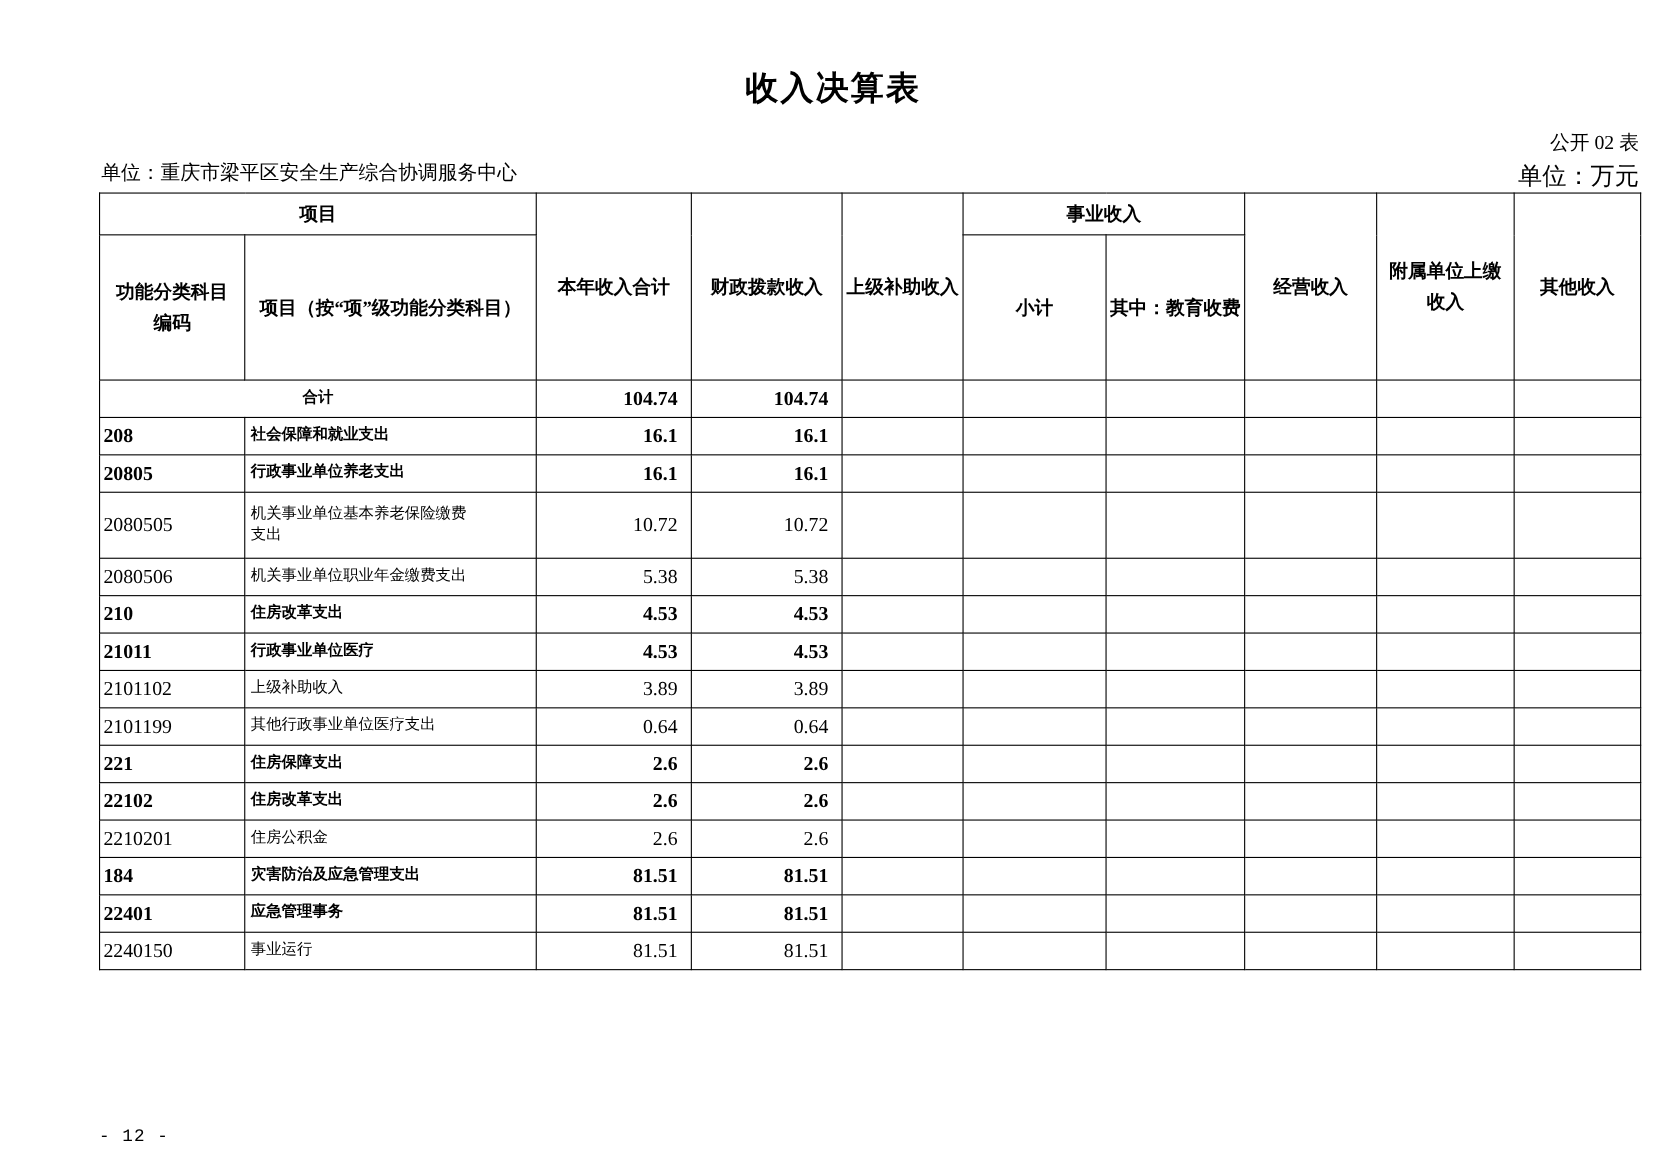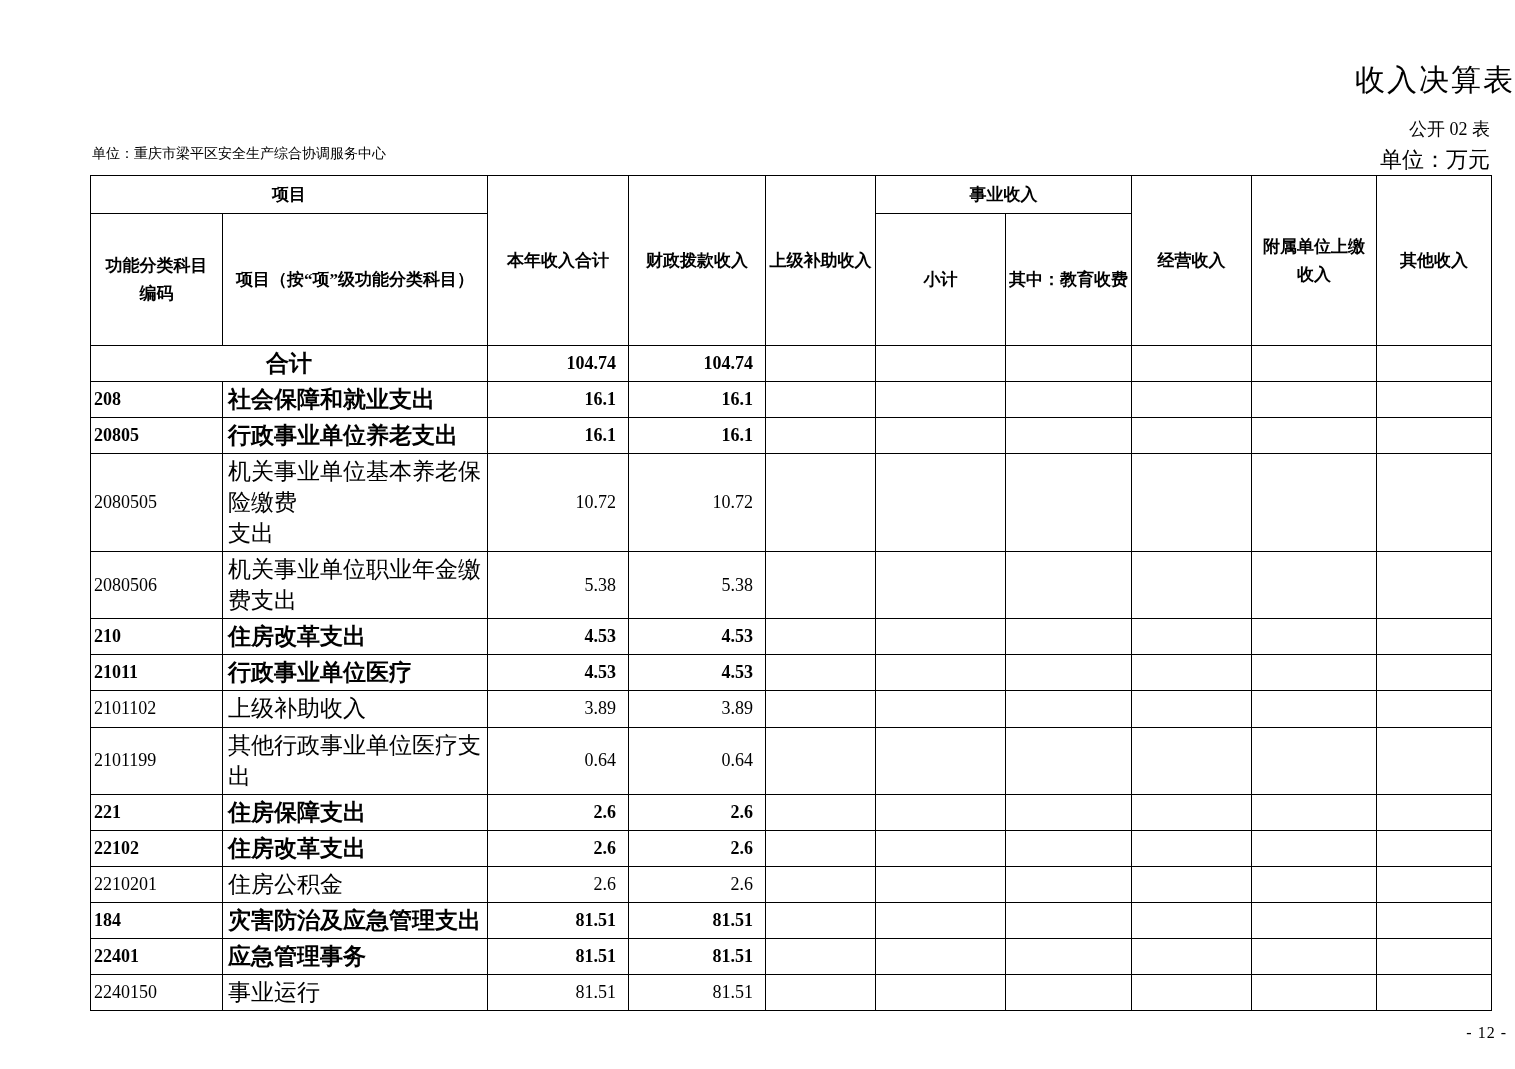--- a/index.html
+++ b/index.html
@@ -15,36 +15,36 @@
     height: 1069px;
     background: #ffffff;
     overflow: hidden;
   }
   .doc-title {
     position: absolute;
     top: 60px;
     left: 0;
     width: 100%;
     margin: 0;
-    text-align: right;
+    text-align: center;
     font-size: 30px;
-    font-weight: normal;
+    font-weight: bold;
     letter-spacing: 2px;
   }
   .table-no {
     position: absolute;
     top: 117px;
     right: 25px;
     font-size: 18px;
   }
   .org-unit {
     position: absolute;
     top: 145px;
     left: 92px;
-    font-size: 14px;
+    font-size: 18px;
   }
   .currency-unit {
     position: absolute;
     top: 145px;
     right: 25px;
     font-size: 22px;
   }
   table.grid {
     position: absolute;
     top: 175px;
@@ -68,46 +68,47 @@
   tr.hrow1 { height: 38px; }
   tr.hrow2 { height: 132px; }
   tbody tr { height: 34px; }
   tbody tr.tall { height: 60px; }
   td.code {
     font-size: 18px;
     text-align: left;
     padding: 2px 3px;
   }
   td.name {
-    font-size: 23px;
+    font-size: 14px;
     text-align: left;
     padding: 2px 5px;
     white-space: pre-line;
     line-height: 1.35;
     margin-top: 22px;
   }
   td.name.merged {
     text-align: center;
     font-weight: bold;
   }
   td.num {
     font-size: 18px;
     text-align: right;
     padding: 2px 12px 2px 2px;
   }
   tr.bold td { font-weight: bold; }
   th.pre { white-space: pre-line; line-height: 1.6; }
   .page-number {
     position: absolute;
     top: 1024px;
-    left: 106px;
+    left: 90px;
     width: 1401px;
-    text-align: right;
+    text-align: left;
     font-size: 16px;
     letter-spacing: 1px;
+    font-family: Liberation Mono, monospace;
   }
 </style>
 </head>
 <body>
 
 <div class="page">
 
   <h1 class="doc-title">收入决算表</h1>
 
   <div class="table-no">公开 02 表</div>

